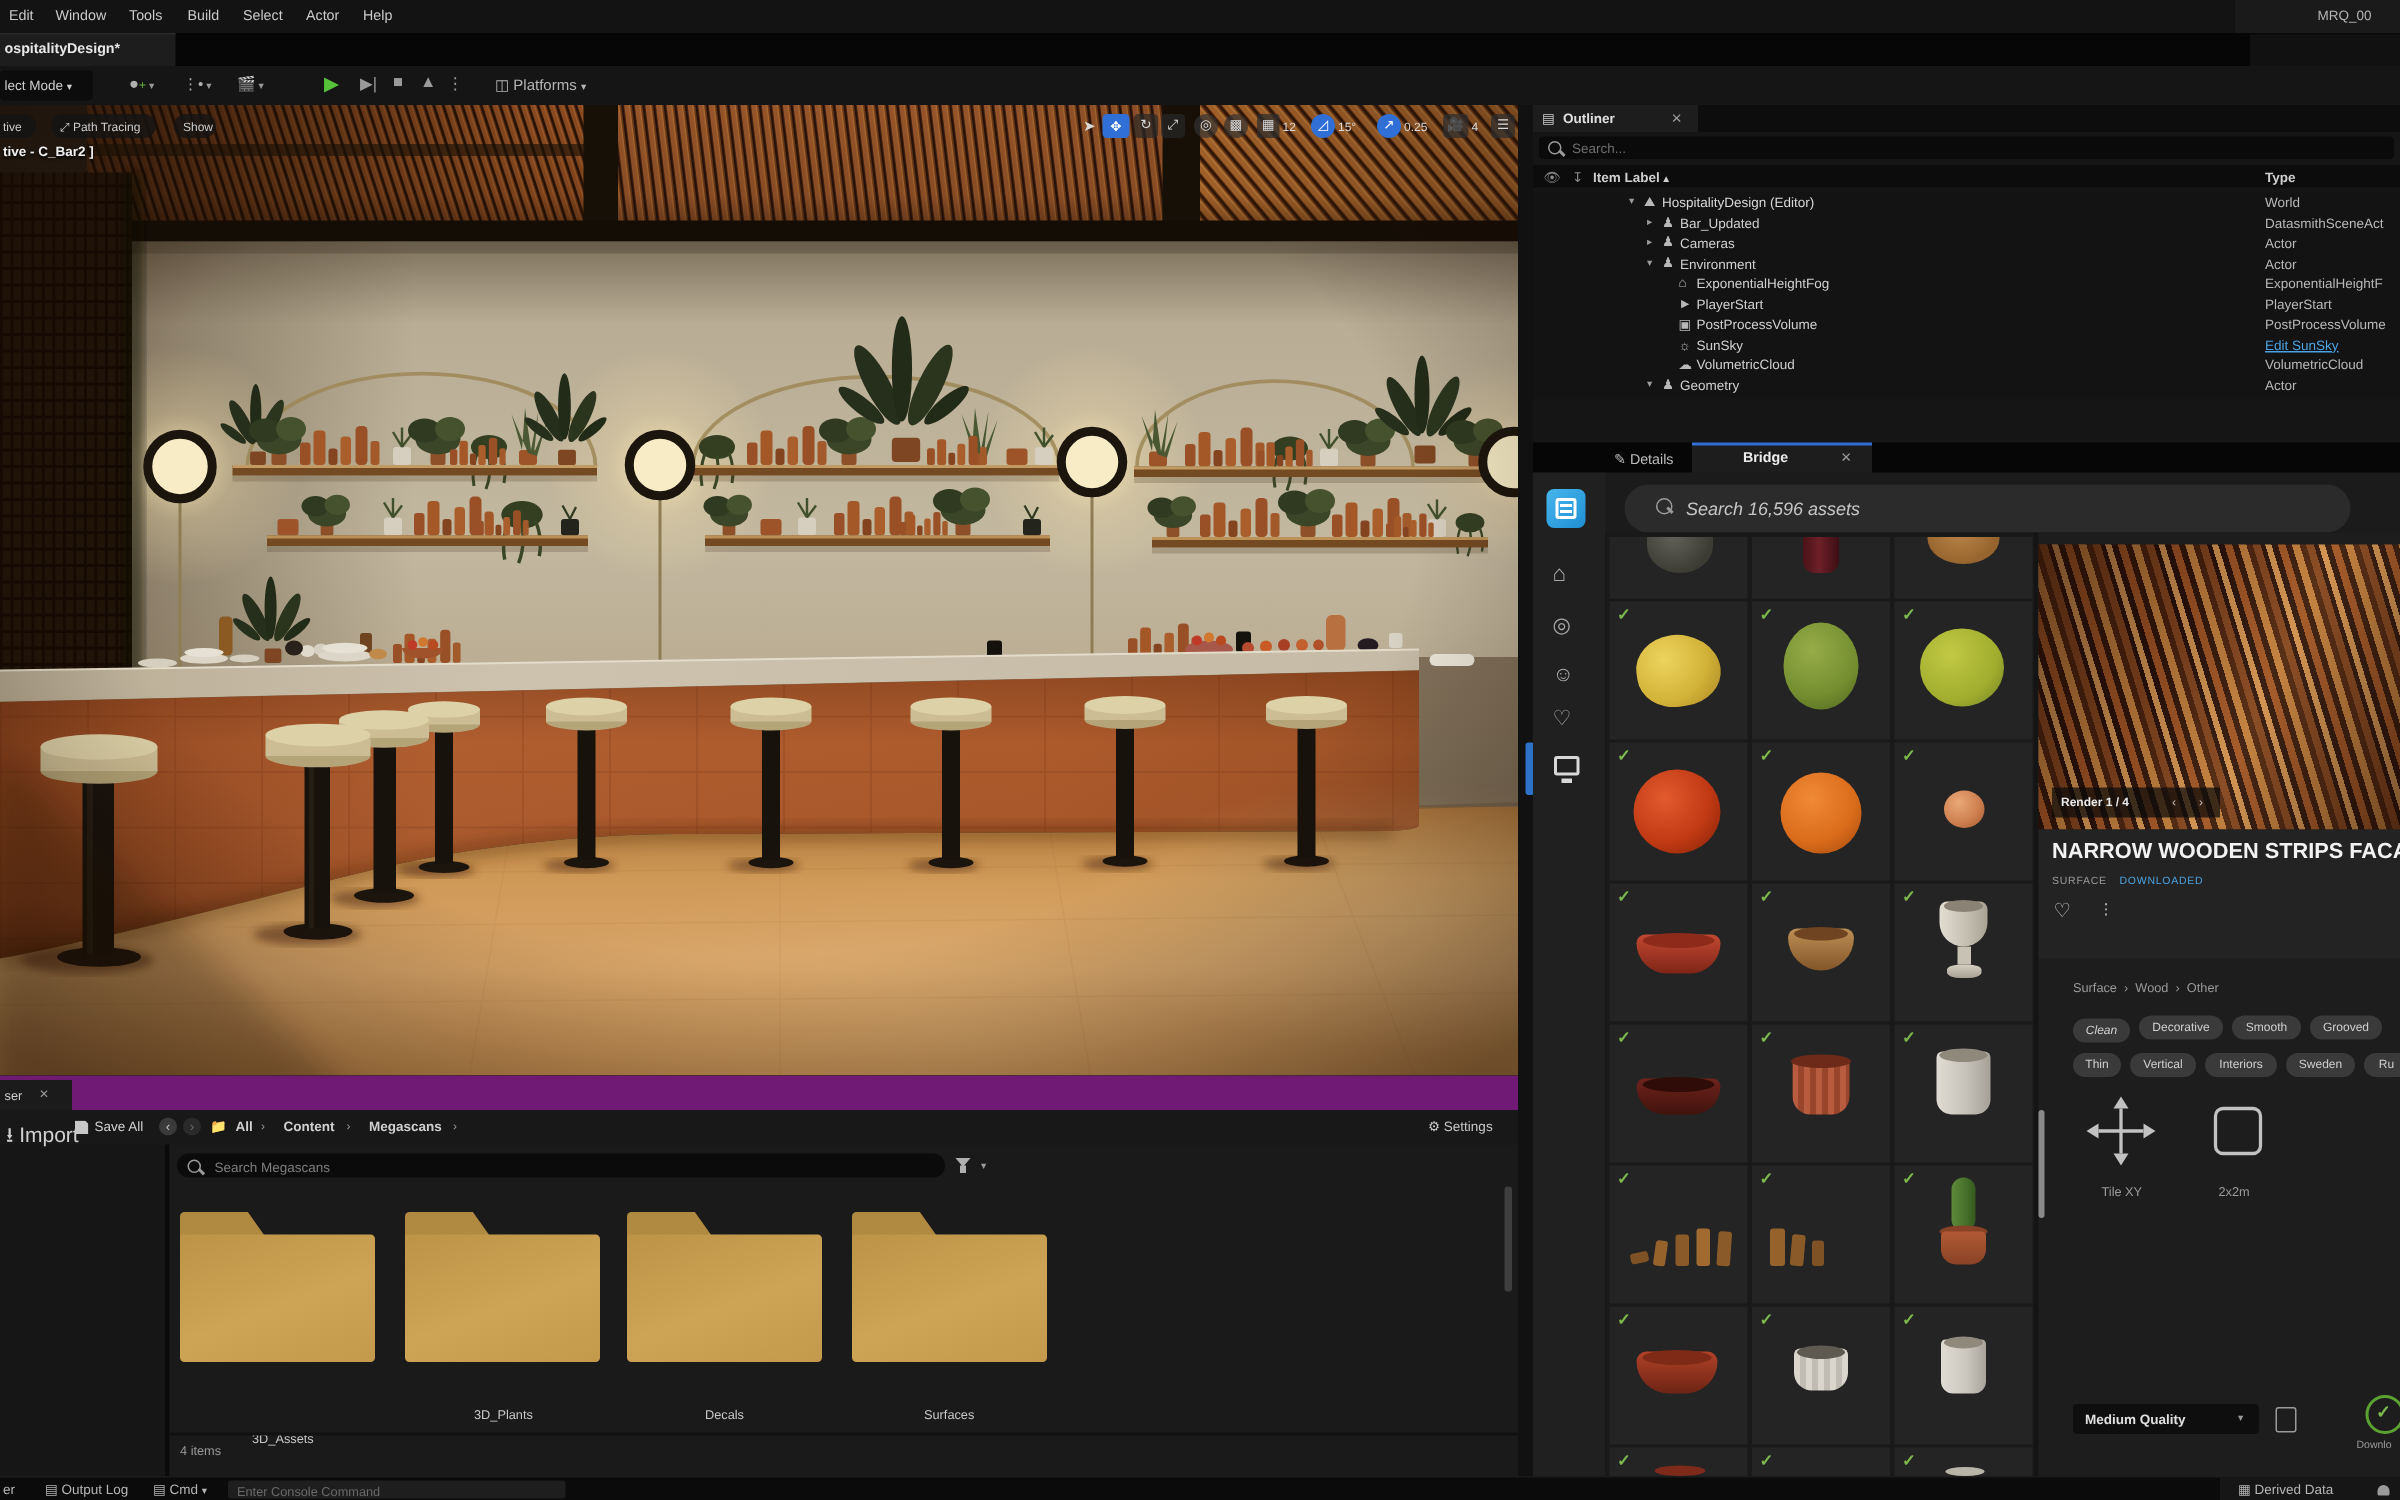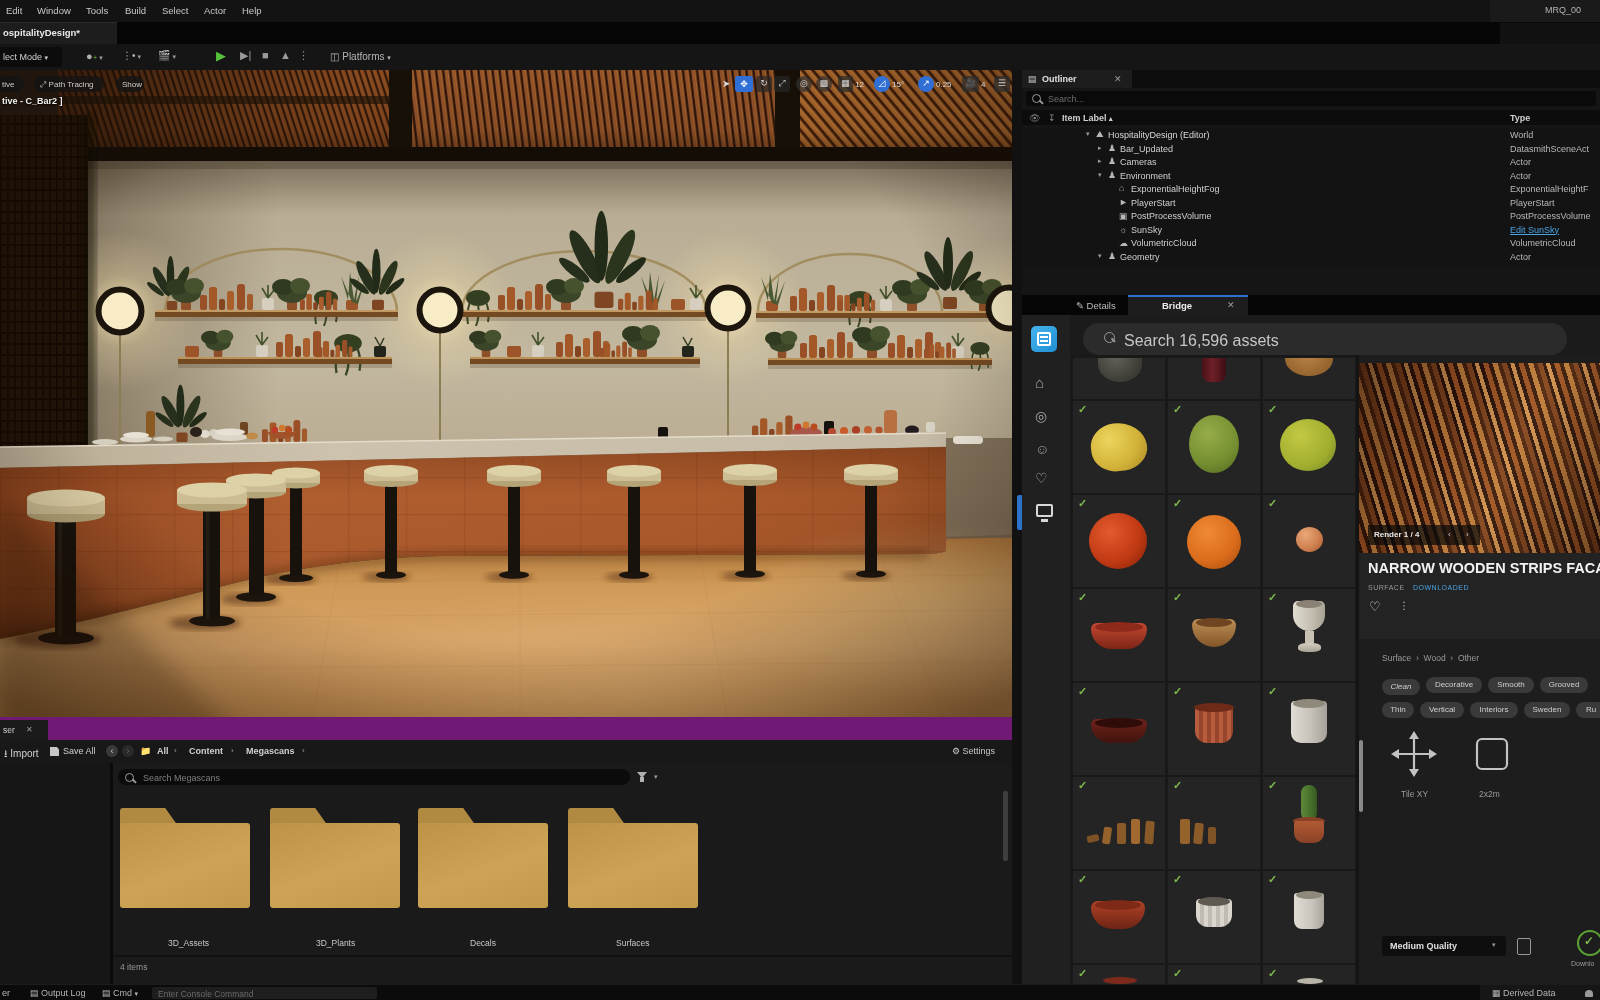--- a/index.html
+++ b/index.html
@@ -568,21 +568,21 @@
     <div class="abs" style="left:18px;top:25px;width:8px;height:2px;background:#fff;"></div>
     <div class="txt" style="left:13px;top:59px;font-size:15px;color:#a8a8a8;">⌂</div>
     <div class="txt" style="left:13px;top:93px;font-size:14px;color:#a8a8a8;">◎</div>
     <div class="txt" style="left:13px;top:126px;font-size:14px;color:#a8a8a8;">☺</div>
     <div class="txt" style="left:13px;top:155px;font-size:14px;color:#a8a8a8;">♡</div>
     <div class="abs" style="left:14px;top:189px;width:17px;height:13px;border:2px solid #d8d8d8;border-radius:2px;box-sizing:border-box;"></div>
     <div class="abs" style="left:19px;top:204px;width:7px;height:2.5px;background:#d8d8d8;"></div>
 
     <div class="abs" style="left:61px;top:8px;width:484px;height:32px;background:#2b2b2b;border-radius:16px;"></div>
     <div class="mag" style="left:82px;top:17px;width:9px;height:9px;"></div>
-    <div class="txt" style="left:102px;top:17px;font-size:16px;color:#c6c6c6;">Search 16,596 assets</div>
+    <div class="txt" style="left:102px;top:17px;font-size:12px;color:#c6c6c6;font-style:italic;">Search 16,596 assets</div>
 
     <div class="abs" style="left:48px;top:40px;width:288px;height:629px;background:#191919;"></div>
     <div id="grid">
 
       <div class="cell" style="left:51px;top:43px;width:92px;height:41px;">
         <div class="abs" style="left:25px;top:-12px;width:44px;height:36px;border-radius:8px 8px 50% 50%;background:radial-gradient(circle at 40% 30%,#62625a,#3c3c34 70%);"></div>
       </div>
       <div class="cell" style="left:146px;top:43px;width:92px;height:41px;">
         <div class="abs" style="left:34px;top:-14px;width:24px;height:38px;border-radius:4px 4px 8px 8px;background:linear-gradient(90deg,#4a1218,#6e2028 45%,#3c0e14);"></div>
       </div>
@@ -765,21 +765,21 @@
 
   <div id="cbrowser" class="abs" style="left:0;top:717px;width:1012px;height:267px;background:#161616;overflow:hidden;">
 
     <div class="abs" style="left:0;top:0;width:1012px;height:23px;background:#701a75;">
       <div class="abs" style="left:0;top:3px;width:48px;height:20px;background:#1b1b1b;"></div>
       <span class="txt" style="left:3px;top:8px;font-size:8.5px;color:#d0d0d0;">ser</span>
       <span class="txt" style="left:26px;top:8px;font-size:8px;color:#9a9a9a;">✕</span>
     </div>
 
     <div class="abs" style="left:0;top:23px;width:1012px;height:23px;background:#181818;">
-      <span class="txt" style="left:4px;top:6px;font-size:10px;color:#d0d0d0;">⭳ Import</span>
+      <span class="txt" style="left:4px;top:6px;font-size:14px;color:#d0d0d0;">⭳ Import</span>
       <div class="abs" style="left:50px;top:7px;width:9px;height:9px;background:#c8c8c8;clip-path:polygon(0 0,75% 0,100% 25%,100% 100%,0 100%);"></div>
         <span class="txt" style="left:63px;top:6px;font-size:9px;color:#d0d0d0;">Save All</span>
       <div class="abs" style="left:106px;top:5px;width:12px;height:12px;border-radius:50%;background:#3a3a3a;color:#c8c8c8;font-size:9px;line-height:12px;text-align:center;">‹</div>
       <div class="abs" style="left:122px;top:5px;width:12px;height:12px;border-radius:50%;background:#2a2a2a;color:#6a6a6a;font-size:9px;line-height:12px;text-align:center;">›</div>
       <span class="txt" style="left:140px;top:6px;font-size:9px;color:#e8c860;">📁</span>
       <span class="txt" style="left:157px;top:6px;font-size:9px;color:#d0d0d0;font-weight:bold;">All</span>
       <span class="txt" style="left:174px;top:6px;font-size:8px;color:#9a9a9a;">›</span>
       <span class="txt" style="left:189px;top:6px;font-size:9px;color:#d0d0d0;font-weight:bold;">Content</span>
       <span class="txt" style="left:231px;top:6px;font-size:8px;color:#9a9a9a;">›</span>
       <span class="txt" style="left:246px;top:6px;font-size:9px;color:#d0d0d0;font-weight:bold;">Megascans</span>
@@ -800,21 +800,21 @@
       <div id="folders">
         <div class="abs" style="left:7px;top:45px;width:58px;height:18px;background:#b18a42;clip-path:polygon(0 0,78% 0,100% 100%,0 100%);border-radius:3px 0 0 0;"></div>
         <div class="abs" style="left:7px;top:60px;width:130px;height:85px;border-radius:2px 3px 3px 3px;background:linear-gradient(160deg,#bd9447,#cda455 55%,#c39a4c);"></div>
         <div class="abs" style="left:157px;top:45px;width:58px;height:18px;background:#b18a42;clip-path:polygon(0 0,78% 0,100% 100%,0 100%);border-radius:3px 0 0 0;"></div>
         <div class="abs" style="left:157px;top:60px;width:130px;height:85px;border-radius:2px 3px 3px 3px;background:linear-gradient(160deg,#bd9447,#cda455 55%,#c39a4c);"></div>
         <div class="abs" style="left:305px;top:45px;width:58px;height:18px;background:#b18a42;clip-path:polygon(0 0,78% 0,100% 100%,0 100%);border-radius:3px 0 0 0;"></div>
         <div class="abs" style="left:305px;top:60px;width:130px;height:85px;border-radius:2px 3px 3px 3px;background:linear-gradient(160deg,#bd9447,#cda455 55%,#c39a4c);"></div>
         <div class="abs" style="left:455px;top:45px;width:58px;height:18px;background:#b18a42;clip-path:polygon(0 0,78% 0,100% 100%,0 100%);border-radius:3px 0 0 0;"></div>
         <div class="abs" style="left:455px;top:60px;width:130px;height:85px;border-radius:2px 3px 3px 3px;background:linear-gradient(160deg,#bd9447,#cda455 55%,#c39a4c);"></div>
       </div>
-      <span class="txt" style="left:55px;top:175px;font-size:8.5px;color:#c8c8c8;">3D_Assets</span>
+      <span class="txt" style="left:55px;top:191px;font-size:8.5px;color:#c8c8c8;">3D_Assets</span>
       <span class="txt" style="left:203px;top:175px;font-size:8.5px;color:#c8c8c8;">3D_Plants</span>
       <span class="txt" style="left:357px;top:175px;font-size:8.5px;color:#c8c8c8;">Decals</span>
       <span class="txt" style="left:503px;top:175px;font-size:8.5px;color:#c8c8c8;">Surfaces</span>
       <div class="abs" style="left:0;top:192px;width:899px;height:2px;background:#111;"></div>
       <span class="txt" style="left:7px;top:199px;font-size:8.5px;color:#9a9a9a;">4 items</span>
       <div class="abs" style="left:890px;top:28px;width:5px;height:70px;background:#3e3e3e;border-radius:2px;"></div>
     </div>
   </div>
 
   <div class="abs" style="left:0;top:984px;width:1600px;height:16px;background:#0b0b0b;border-top:1px solid #1c1c1c;">

